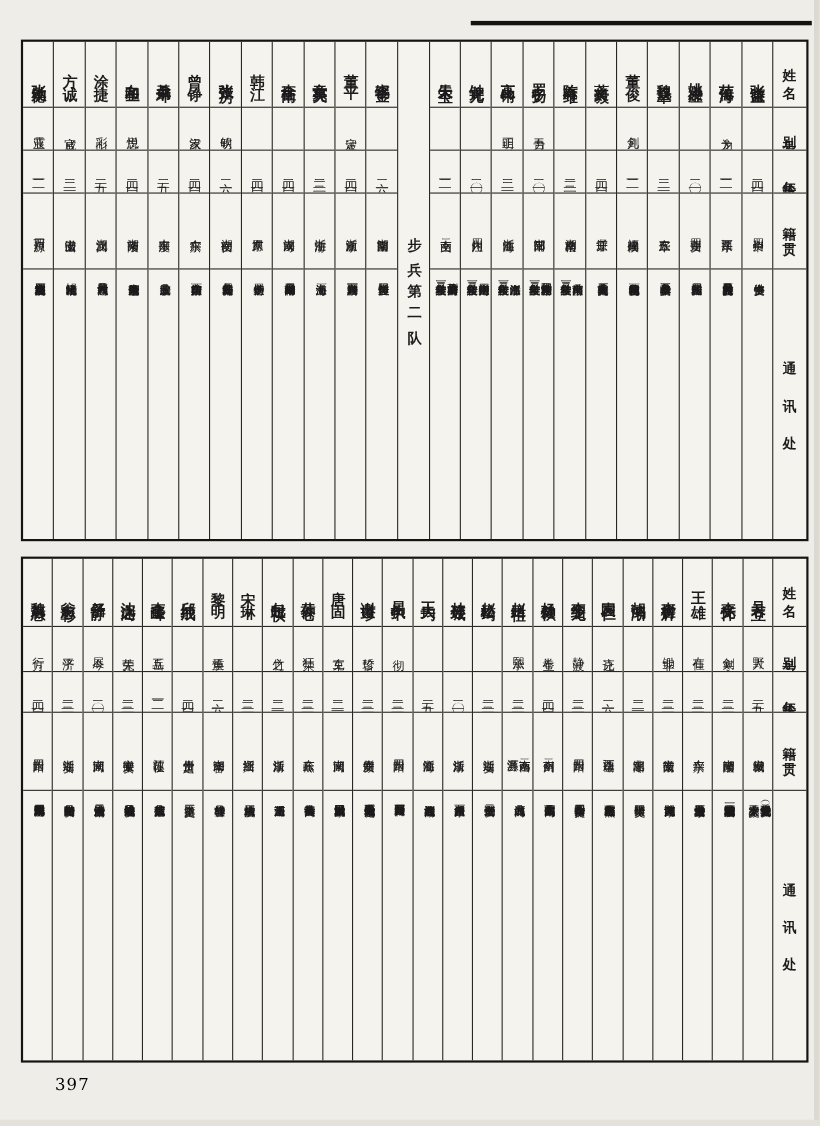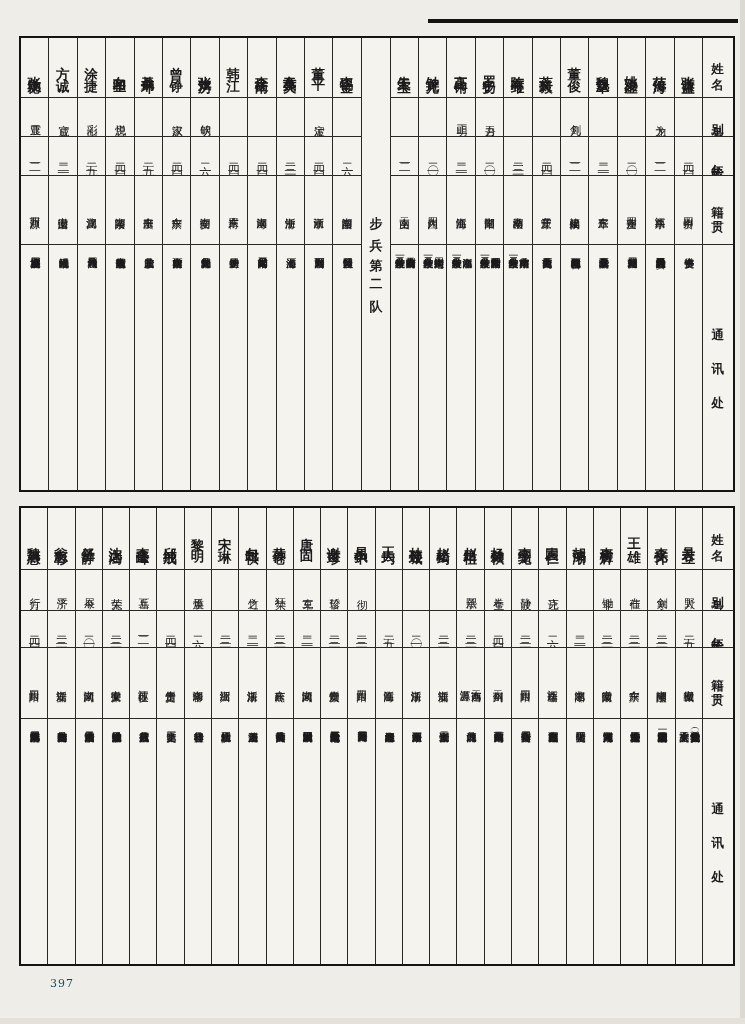--- a/index.html
+++ b/index.html
@@ -72,21 +72,21 @@
   .col.header .vtext{font-weight:bold;font-size:12.5px;}
   .h-name .vtext{letter-spacing:16px;}
   .h-alias .vtext{letter-spacing:4px;}
   .h-age .vtext{letter-spacing:2px;}
   .h-native .vtext{letter-spacing:14px;}
   .h-addr{align-items:center;}
   .h-addr .vtext{letter-spacing:34px;font-size:12.5px;}
 
   .page-number{
     position:absolute;left:50px;top:977px;
-    font-size:11px;letter-spacing:1px;color:#0c4a6e;
+    font-size:15px;letter-spacing:1px;color:#000000;
     font-family:"DejaVu Serif","Liberation Serif",serif;
   }
 </style>
 </head>
 <body>
 
 <div class="artifact-top"></div>
 <div class="edge-right"></div>
 <div class="edge-bottom"></div>
 

